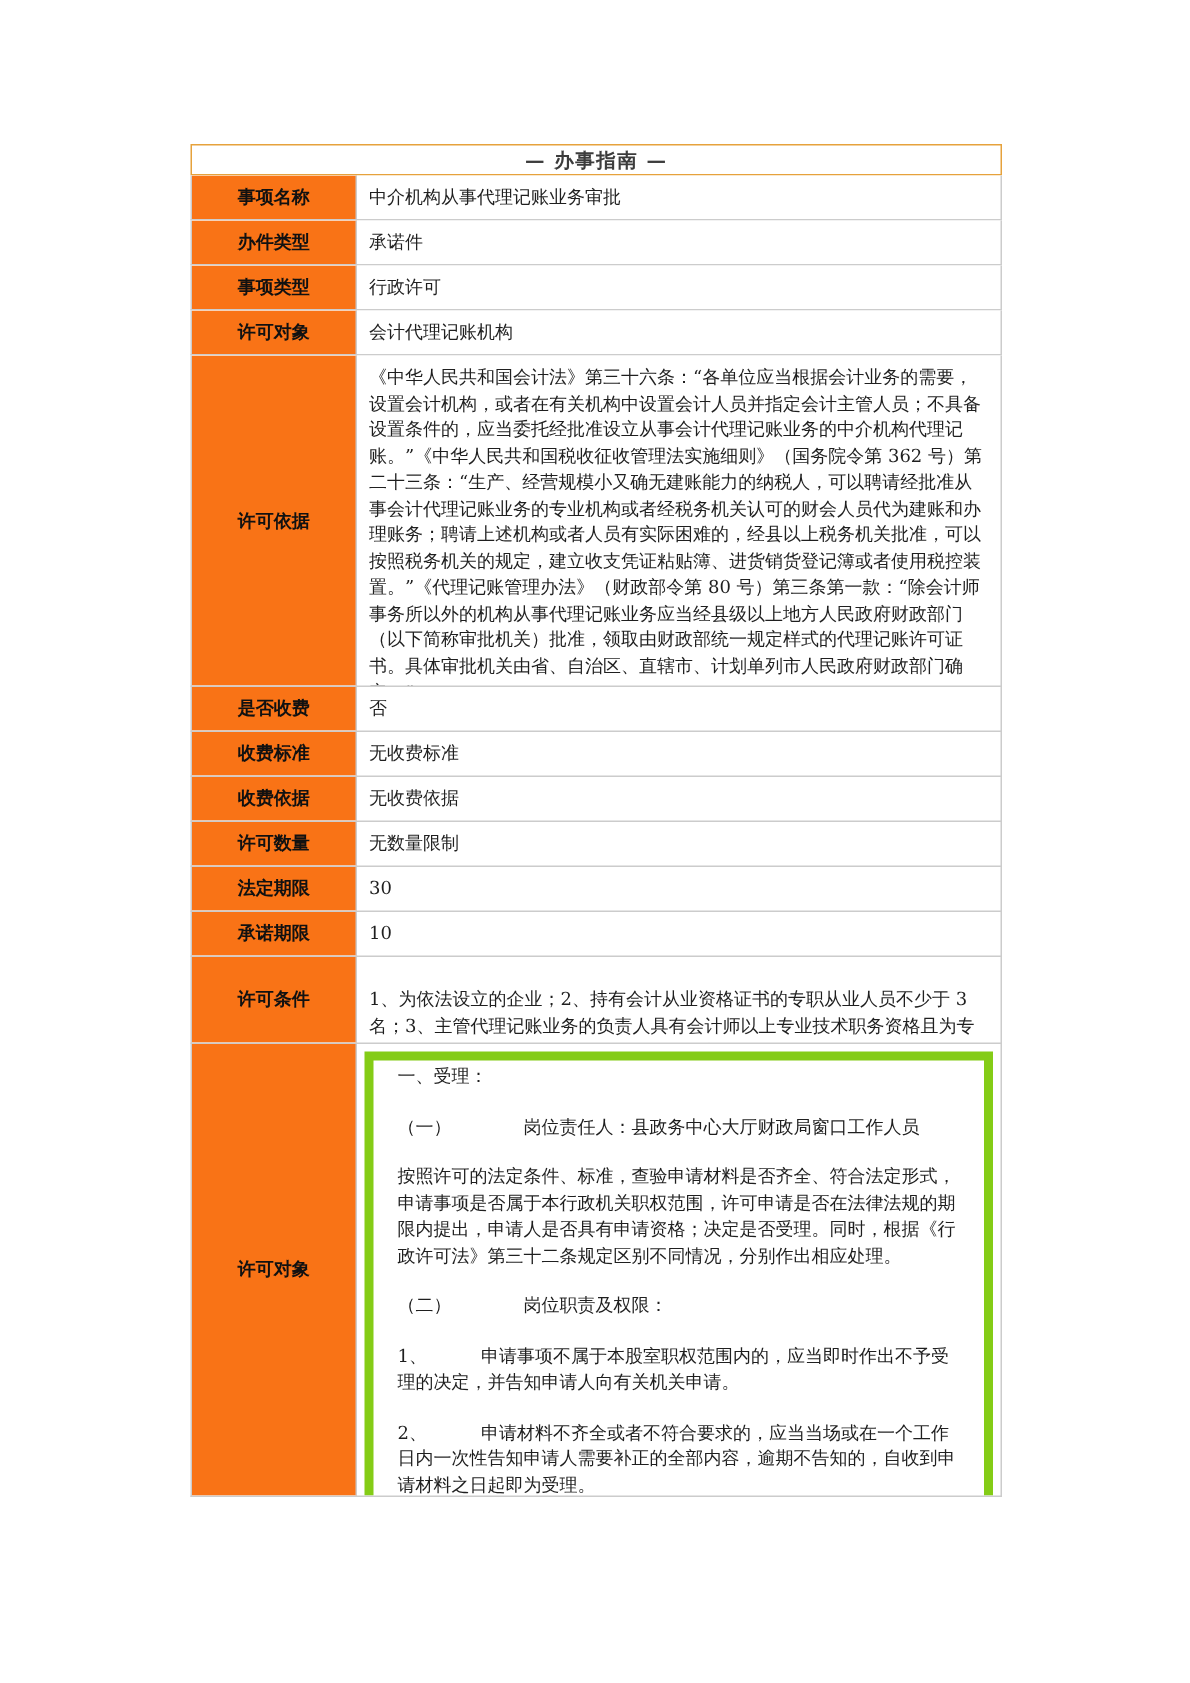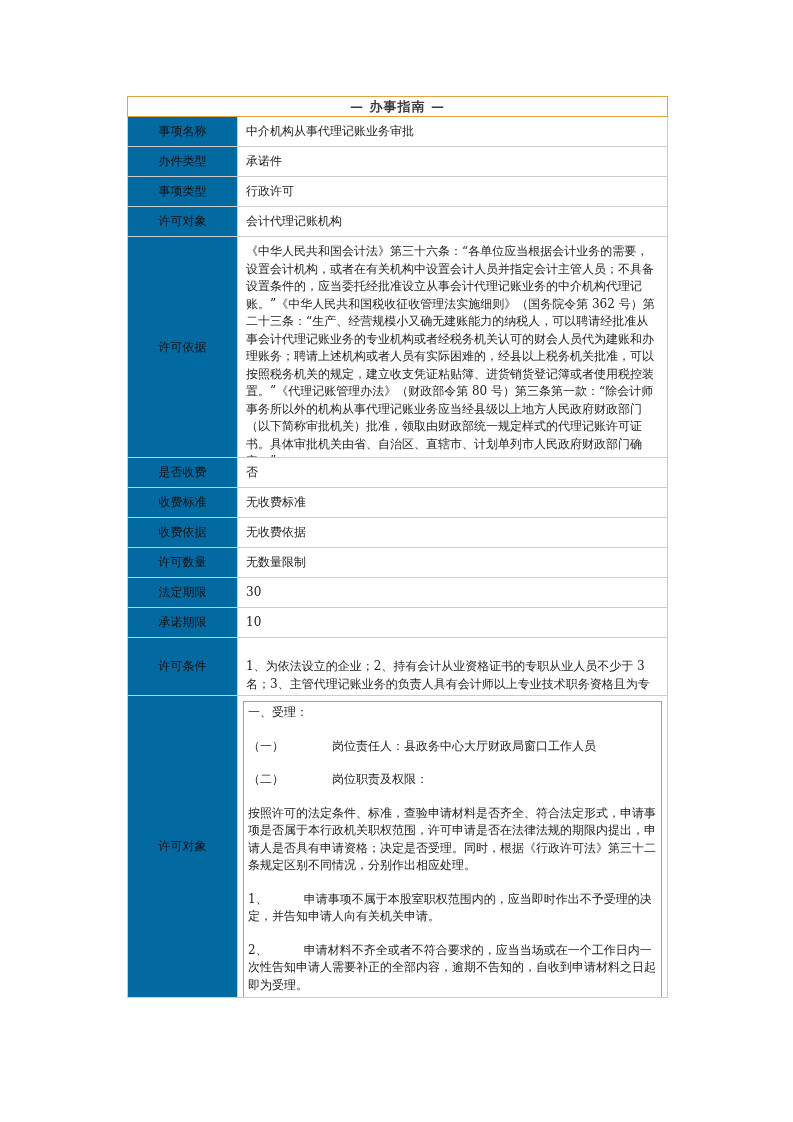--- a/index.html
+++ b/index.html
@@ -40,27 +40,27 @@
     border-left: 1px solid #cccccc;
     border-right: 1px solid #cccccc;
     border-bottom: 1px solid #cccccc;
     background: #ffffff;
     overflow: hidden;
   }
   .label-cell {
     box-sizing: border-box;
     width: 110px;
     flex: 0 0 110px;
-    background: #0369a1;
+    background: #f97316;
     border-right: 1px solid #cccccc;
     display: flex;
     align-items: center;
     justify-content: center;
     font-size: 12px;
-    font-weight: normal;
+    font-weight: bold;
     color: #111111;
   }
   .value-cell {
     box-sizing: border-box;
     flex: 1 1 auto;
     font-size: 12px;
     line-height: 17.5px;
     padding: 0 8px;
     display: flex;
     align-items: center;
@@ -79,22 +79,22 @@
     display: block;
     padding: 2px 8px;
     margin-top: 18px;
   }
   .value-proc {
     display: block;
     padding: 5px;
   }
   .inner-box {
     box-sizing: border-box;
-    border: 1px solid #84cc16;
-    padding: 2px 4px;
+    border: 6px solid #84cc16;
+    padding: 2px 16px;
     min-height: 400px;
   }
   .inner-box p {
     margin: 16px 0;
     font-size: 12px;
     line-height: 17.5px;
   }
   .inner-box p:first-child { margin-top: 0; }
 </style>
 </head>
@@ -165,22 +165,22 @@
     <div class="label-cell">许可条件</div>
     <div class="value-cell value-cond">1、为依法设立的企业；2、持有会计从业资格证书的专职从业人员不少于 3 名；3、主管代理记账业务的负责人具有会计师以上专业技术职务资格且为专职从业人员；4、有健全的代理记账业务内部规范。</div>
   </div>
 
   <div class="t-row h302">
     <div class="label-cell">许可对象</div>
     <div class="value-cell value-proc">
       <div class="inner-box">
         <p>一、受理：</p>
         <p>（一）　　　　岗位责任人：县政务中心大厅财政局窗口工作人员</p>
+        <p>按照许可的法定条件、标准，查验申请材料是否齐全、符合法定形式，申请事项是否属于本行政机关职权范围，许可申请是否在法律法规的期限内提出，申请人是否具有申请资格；决定是否受理。同时，根据《行政许可法》第三十二条规定区别不同情况，分别作出相应处理。</p>
         <p>（二）　　　　岗位职责及权限：</p>
-        <p>按照许可的法定条件、标准，查验申请材料是否齐全、符合法定形式，申请事项是否属于本行政机关职权范围，许可申请是否在法律法规的期限内提出，申请人是否具有申请资格；决定是否受理。同时，根据《行政许可法》第三十二条规定区别不同情况，分别作出相应处理。</p>
         <p>1、　　　申请事项不属于本股室职权范围内的，应当即时作出不予受理的决定，并告知申请人向有关机关申请。</p>
         <p>2、　　　申请材料不齐全或者不符合要求的，应当当场或在一个工作日内一次性告知申请人需要补正的全部内容，逾期不告知的，自收到申请材料之日起即为受理。</p>
 
       </div>
     </div>
   </div>
 
 </div>
 
 </body></html>

